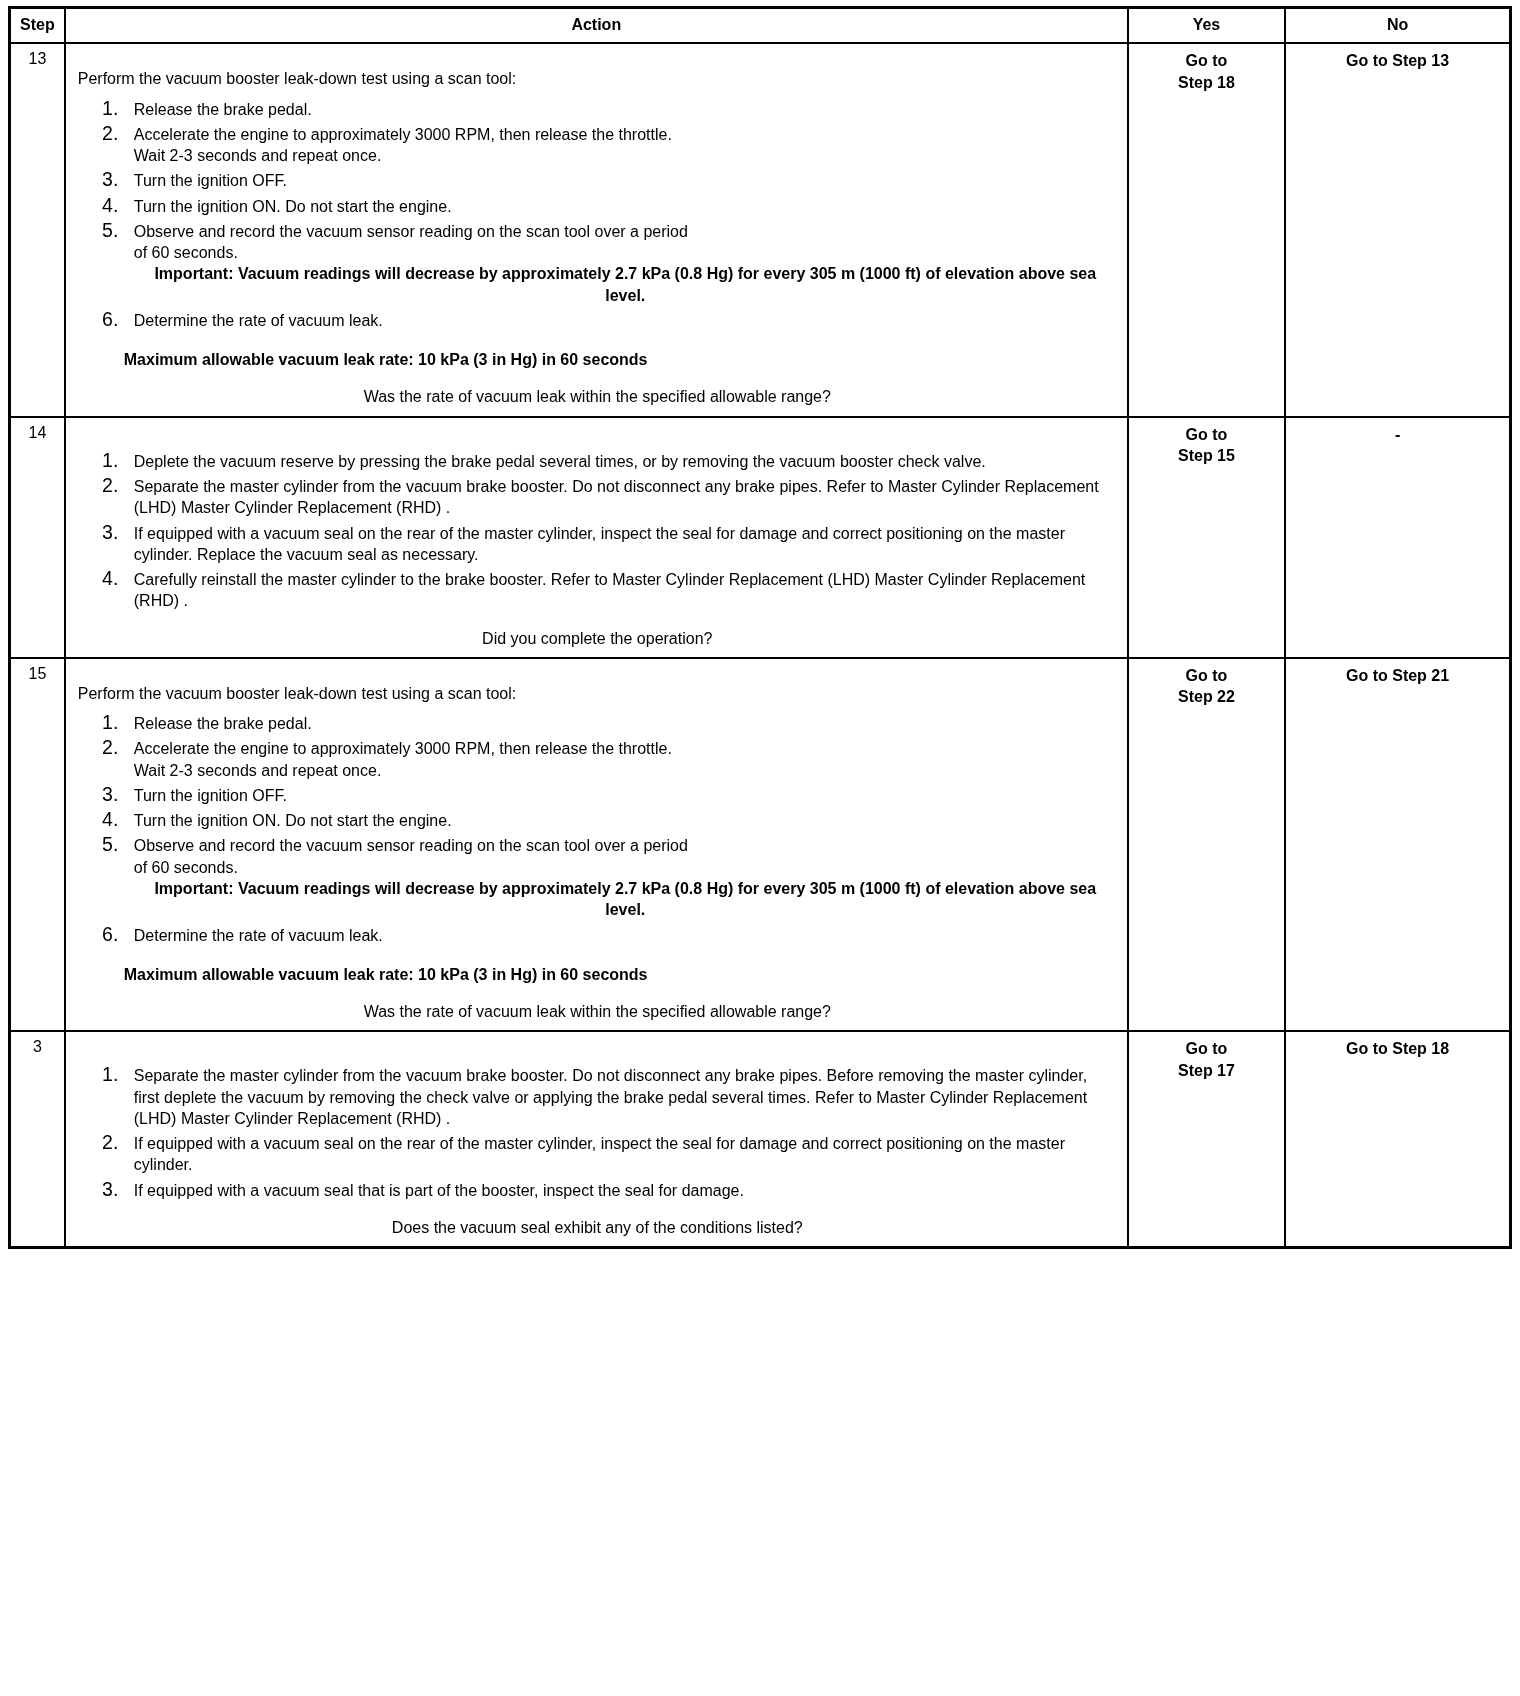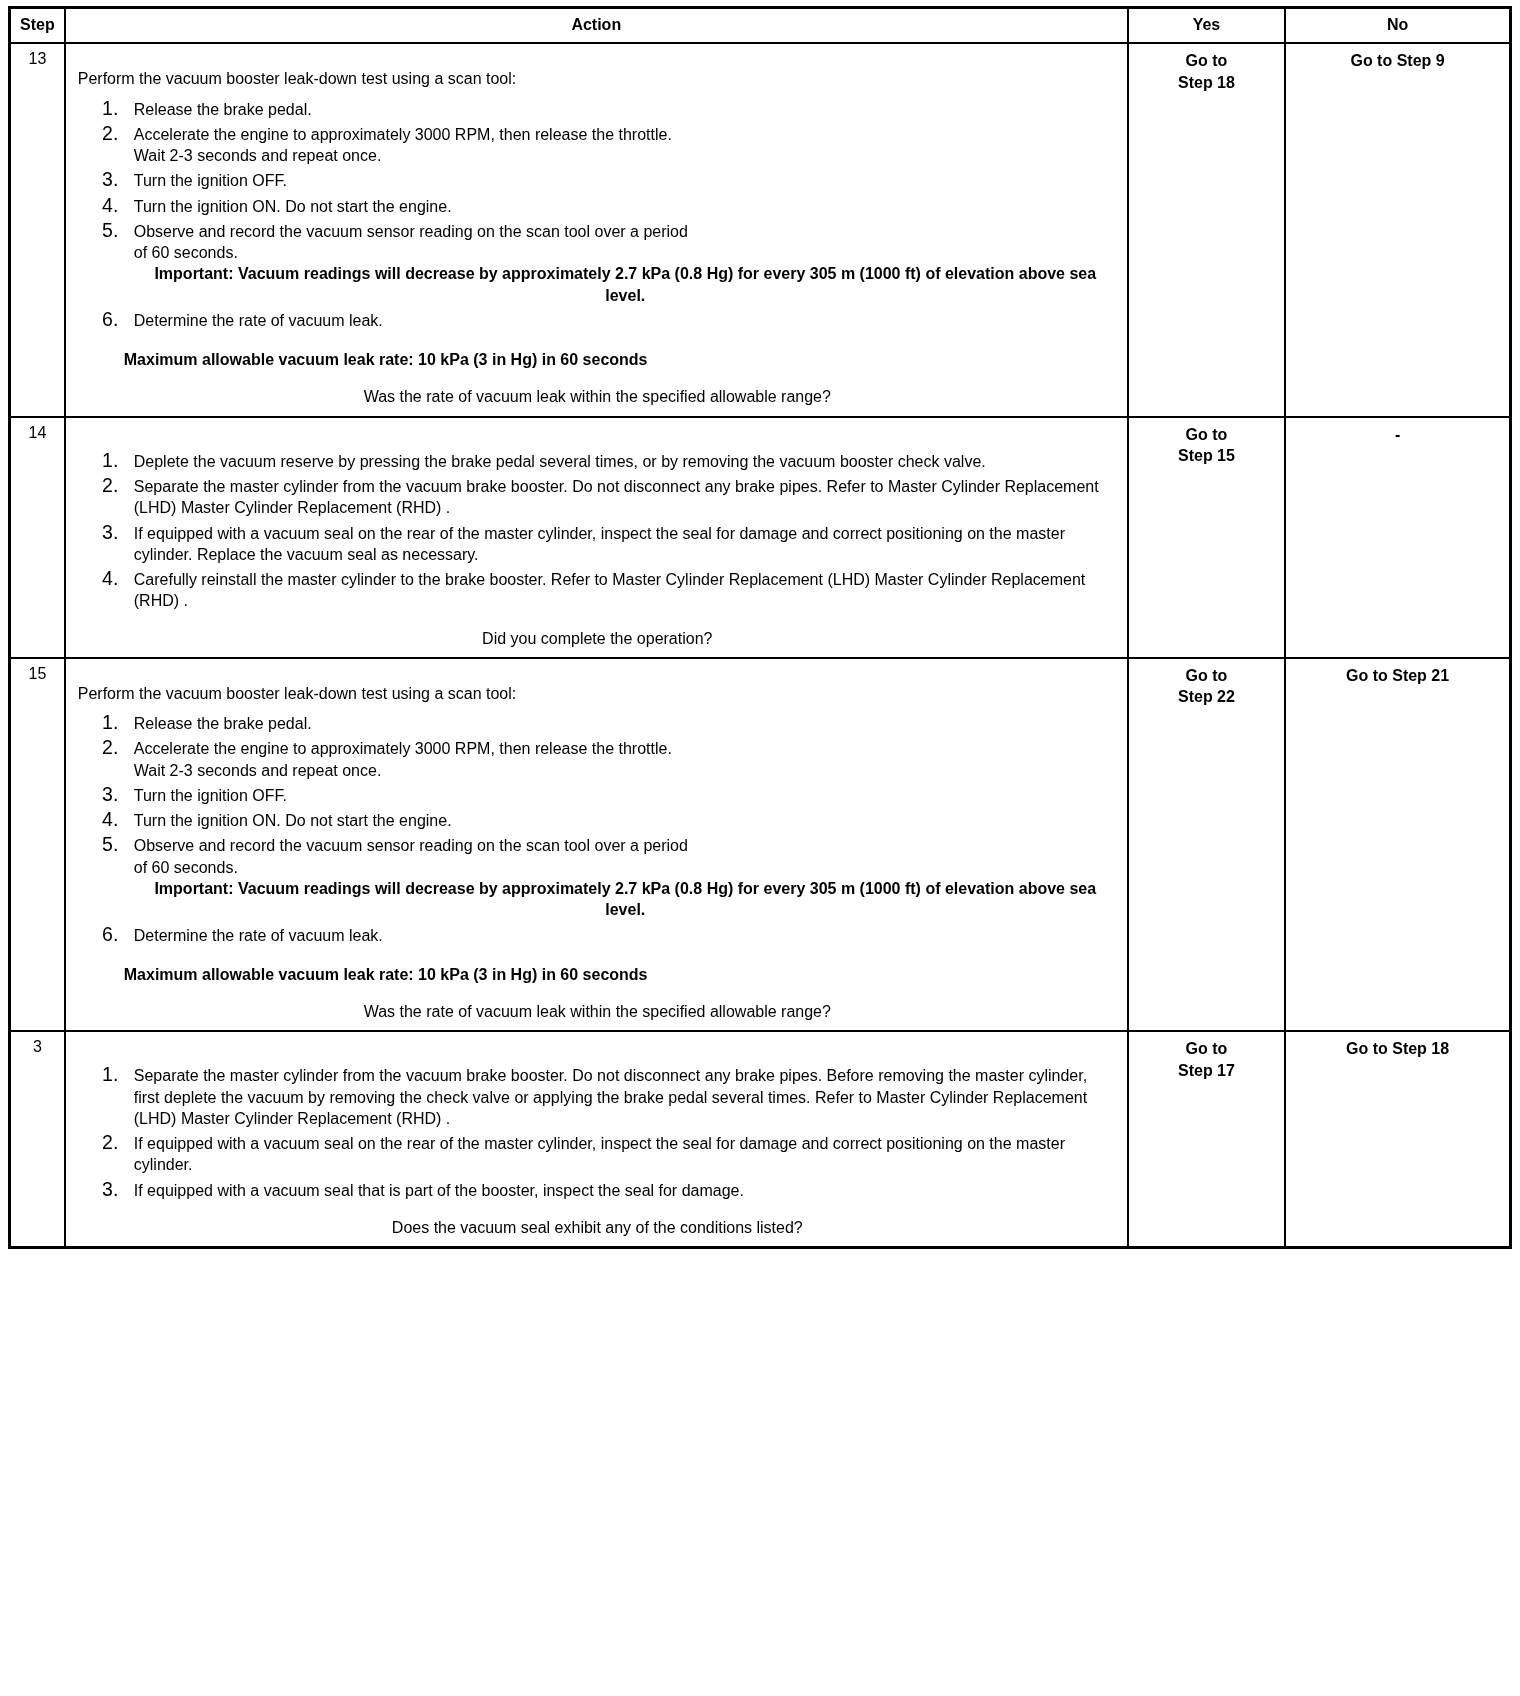--- a/index.html
+++ b/index.html
@@ -138,21 +138,21 @@
             </li>
           </ol>
           <p class="spec">Maximum allowable vacuum leak rate: 10 kPa (3 in Hg) in 60 seconds</p>
           <p class="question">Was the rate of vacuum leak within the specified allowable range?</p>
         </td>
         <td class="yn-cell">
           <span class="yn-line">Go to</span>
           <span class="yn-line">Step 18</span>
         </td>
         <td class="yn-cell">
-          <span class="yn-line">Go to Step 9</span>
+          <span class="yn-line">Go to Step 13</span>
         </td>
       </tr>
 
       <tr>
         <td class="step-cell">14</td>
         <td class="action-cell">
           <ol class="steps">
             <li>
               <span>Deplete the vacuum reserve by pressing the brake pedal several times, or by removing the vacuum booster check valve.</span>
             </li>

